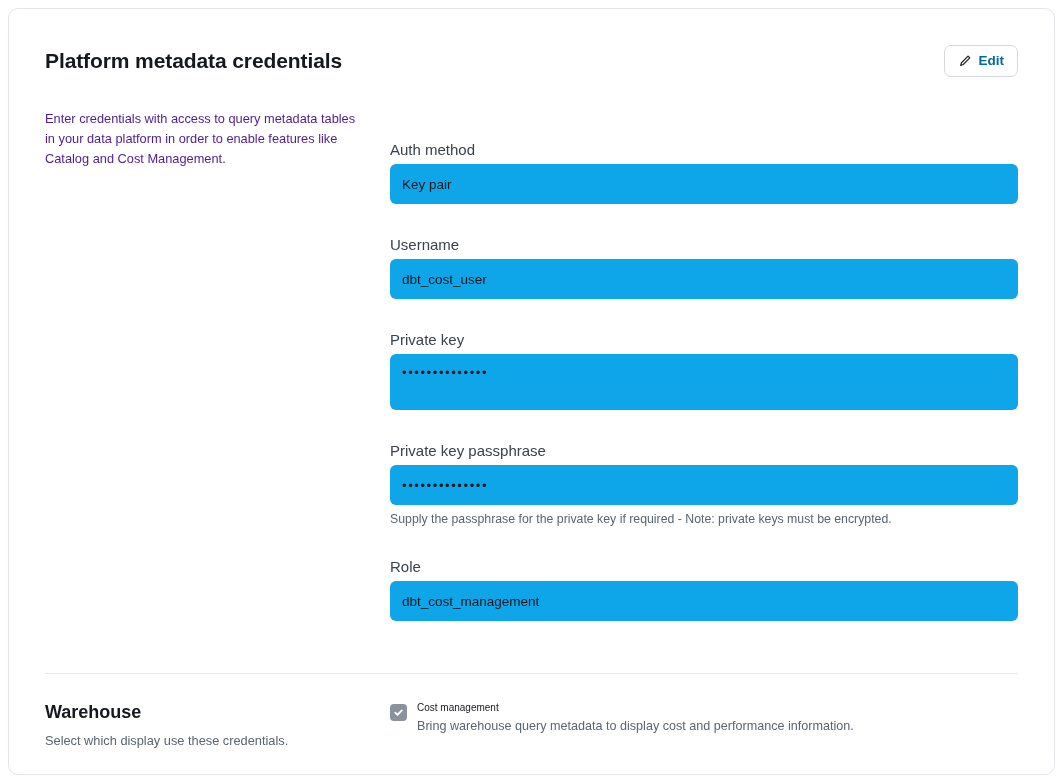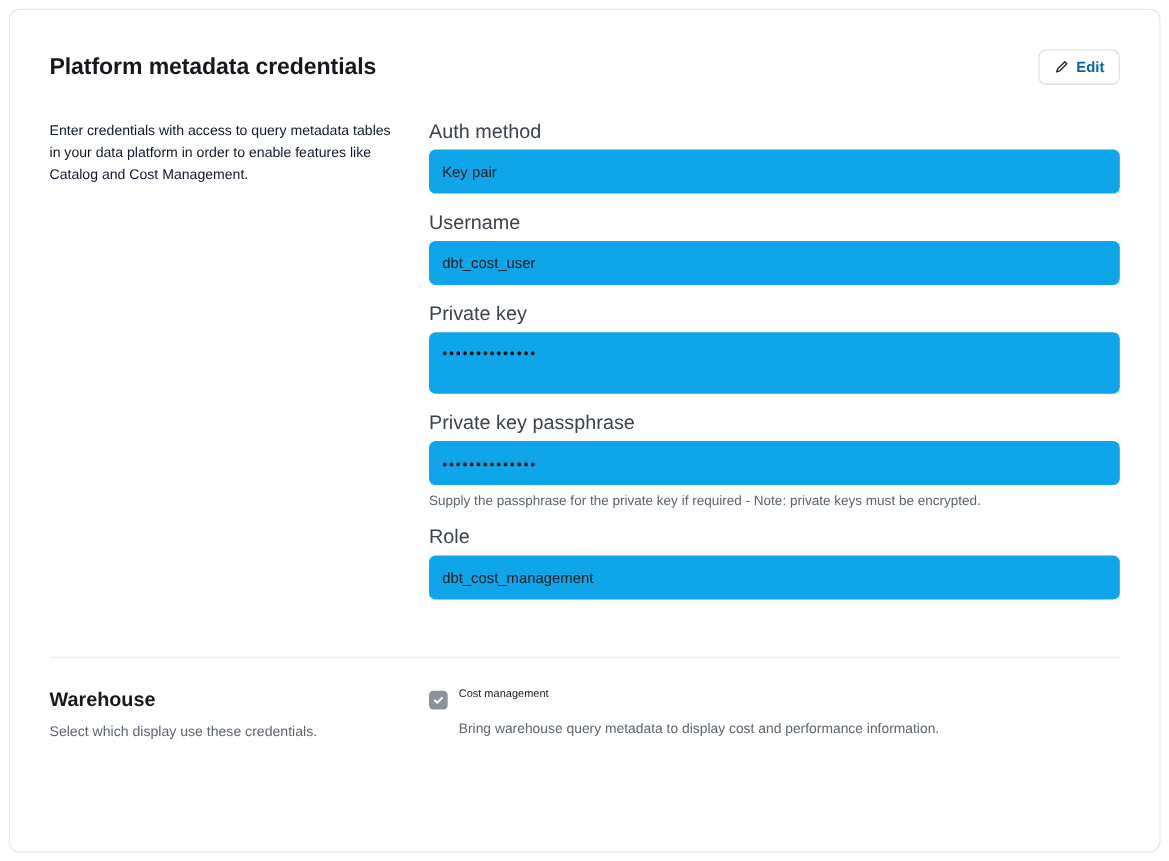--- a/index.html
+++ b/index.html
@@ -61,31 +61,32 @@
     gap: 0;
   }
   .left-col {
     width: 345px;
     flex: 0 0 345px;
     padding-right: 28px;
   }
   .left-desc {
     font-size: 12.8px;
     line-height: 1.55;
-    color: #0f172a;
+    color: #4c1d95;
   }
   .right-col {
     flex: 1 1 auto;
     max-width: 630px;
   }
   .field { margin-bottom: 16px; }
   .field-label {
-    font-size: 18px;
+    font-size: 15px;
     color: #3b424c;
     margin-bottom: 6px;
+    margin-top: 32px;
   }
   .field-value {
     background: #0ea5e9;
     border-radius: 6px;
     padding: 10px 12px;
     font-size: 13.5px;
     color: #15191e;
     min-height: 40px;
     display: flex;
     align-items: center;
@@ -142,21 +143,21 @@
     margin-top: 2px;
   }
   .checkbox svg { display: block; }
   .feature-label {
     font-size: 10px;
     color: #15191e;
   }
   .feature-desc {
     font-size: 12.6px;
     color: #5c6470;
-    margin-top: 18px;
+    margin-top: 6px;
   }
 </style>
 </head>
 <body>
 
 <div class="page">
   <div class="card">
 
     <div class="card-header">
       <div class="card-title">Platform metadata credentials</div>

